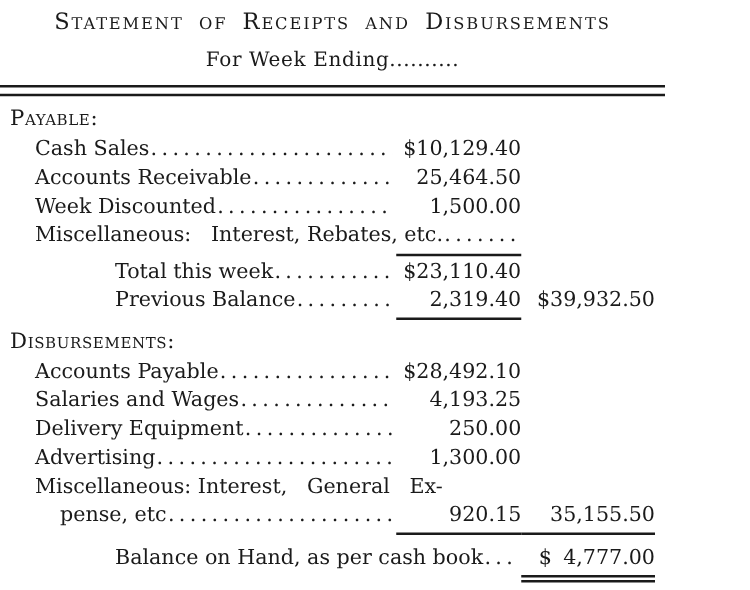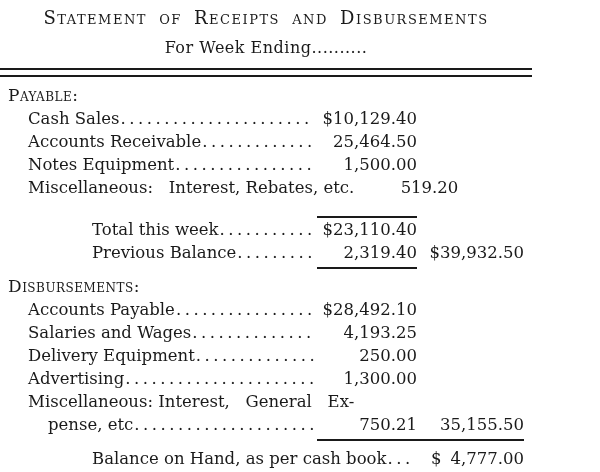--- a/index.html
+++ b/index.html
@@ -55,21 +55,21 @@
     overflow: hidden;
     white-space: nowrap;
     letter-spacing: 3.5px;
     margin: 0 3px 0 1px;
   }
   .amt1 { flex: 0 0 100px; width: 100px; text-align: right; box-sizing: border-box; }
   .amt2 { flex: 0 0 107px; width: 107px; text-align: right; box-sizing: border-box; }
   .indent-item  { padding-left: 20px; }
   .indent-total { padding-left: 84px; }
   .indent-wrap  { padding-left: 40px; }
-  .mt4 { margin-top: 17px; }
+  .mt4 { margin-top: 4px; }
   .mt6 { margin-top: 6px; }
   .rule-top { border-top: 2px solid #1a1a1a; }
   .rule-bot { border-bottom: 2px solid #1a1a1a; padding-bottom: 3px; }
   .rule-double { border-bottom: 6px double #1a1a1a; padding-bottom: 3px; }
   .spread { display: flex; justify-content: space-between; padding-left: 14px; }
   .wrap-line {
     font-size: 16.5px;
     line-height: 23px;
     padding-left: 20px;
     white-space: pre;
@@ -95,30 +95,29 @@
   </div>
 
   <div class="row indent-item">
     <span class="lbl">Accounts Receivable</span>
     <span class="leader">................................................................................</span>
     <span class="amt1">25,464.50</span>
     <span class="amt2"></span>
   </div>
 
   <div class="row indent-item">
-    <span class="lbl">Notes Equipment</span>
+    <span class="lbl">Week Discounted</span>
     <span class="leader">................................................................................</span>
     <span class="amt1">1,500.00</span>
     <span class="amt2"></span>
   </div>
 
   <div class="row indent-item">
     <span class="lbl">Miscellaneous:   Interest, Rebates, etc.</span>
     <span class="leader">................................................................................</span>
-    <span class="amt1">519.20</span>
     <span class="amt2"></span>
   </div>
 
   <div class="row indent-total mt4">
     <span class="lbl">Total this week</span>
     <span class="leader">................................................................................</span>
     <span class="amt1 rule-top">$23,110.40</span>
     <span class="amt2"></span>
   </div>
 
@@ -157,21 +156,21 @@
     <span class="leader">................................................................................</span>
     <span class="amt1">1,300.00</span>
     <span class="amt2"></span>
   </div>
 
   <div class="wrap-line">Miscellaneous: Interest,   General   Ex-</div>
 
   <div class="row indent-wrap">
     <span class="lbl">pense, etc</span>
     <span class="leader">................................................................................</span>
-    <span class="amt1 rule-bot">750.21</span>
+    <span class="amt1 rule-bot">920.15</span>
     <span class="amt2 rule-bot">35,155.50</span>
   </div>
 
   <div class="row indent-total mt6">
     <span class="lbl">Balance on Hand, as per cash book</span>
     <span class="leader">................................................................................</span>
     <span class="amt2 spread rule-double">
       <span>$</span>
       <span>4,777.00</span>
     </span>

